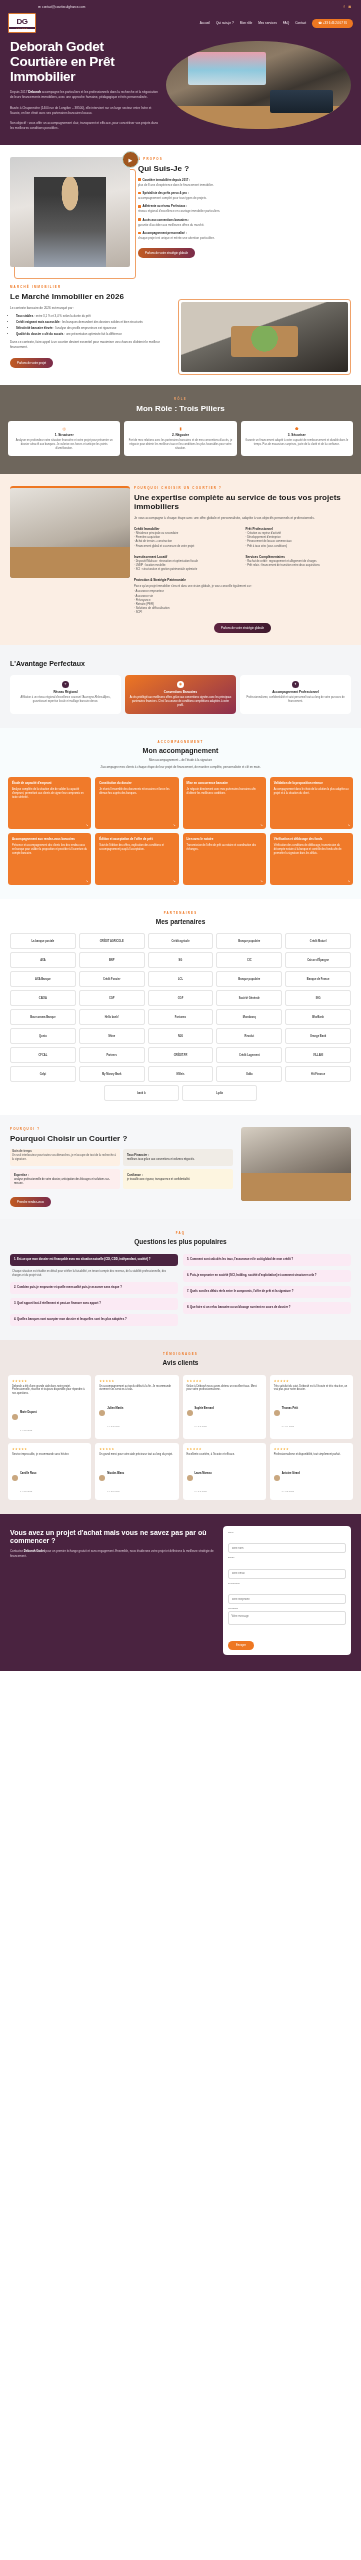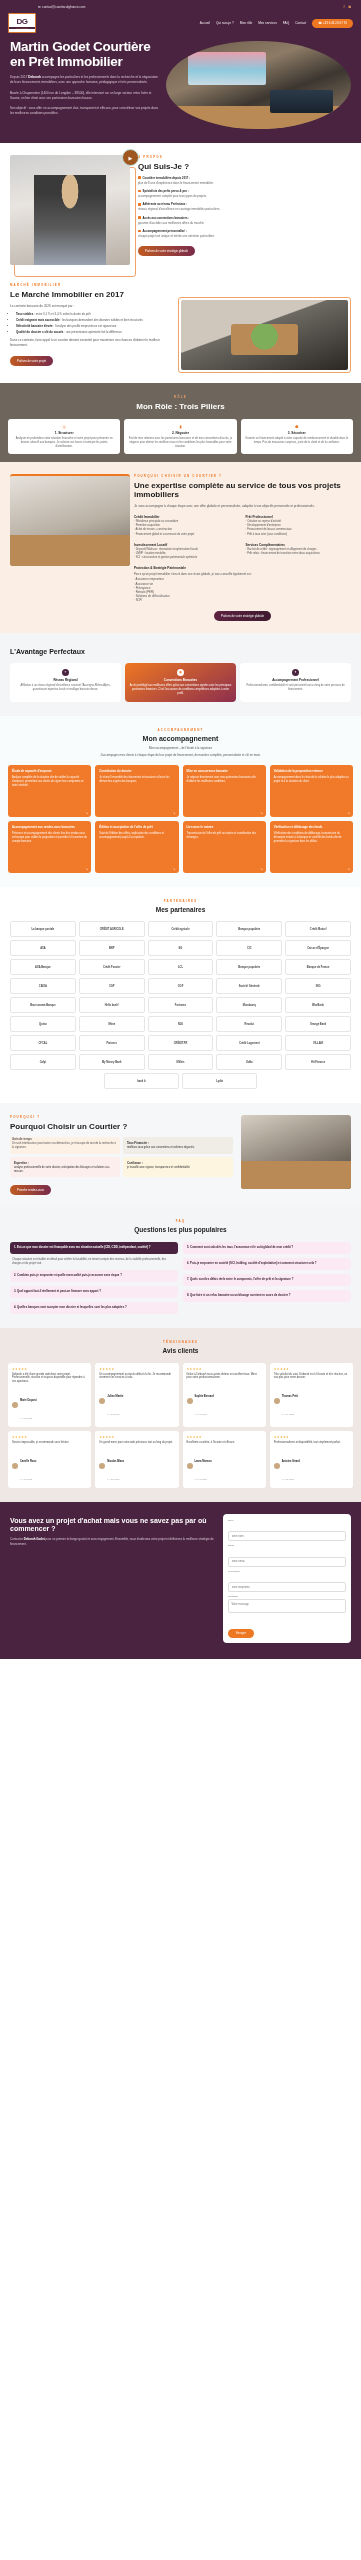--- a/index.html
+++ b/index.html
@@ -61,21 +61,21 @@
   .mlist li{margin-bottom:1.5px}
   .mlist b{color:#1b1b1b}
   .mimg2{flex:1;margin-top:14px;border:1px solid #f0a269;border-radius:3px;padding:2px}
   .mimginner{height:70px;border-radius:2px;background:linear-gradient(160deg,#cfc7bb 0 40%,#6d6a63 41%,#2b2723);position:relative;overflow:hidden}
   .mimginner:after{content:"";position:absolute;left:30%;top:34%;width:40%;height:44%;
       background:radial-gradient(circle at 50% 40%,#7fae5a 0 34%,transparent 35%),#b98a55;border-radius:3px}
 
   
   .role{background:linear-gradient(180deg,rgba(60,52,44,.72),rgba(60,52,44,.72)),
         linear-gradient(120deg,#cfc7bb,#8b8378 50%,#4b4views);
-        background-color:#6e665c;padding:12px 8px 8px;text-align:center;position:relative}
+        background-color:#6e665c;padding:12px 8px 18px;text-align:center;position:relative}
   .role .eyebrow{color:#f0a269}
   .role h2{color:#fff;font-size:8px}
   .pillars{display:flex;gap:4px;margin-top:7px}
   .pil{background:#fff;border-radius:3px;padding:5px 4px;flex:1}
   .pil .ic{font-size:4px;color:#ee7722}
   .pil h3{font-size:3.2px;margin-top:2px;color:#1b1b1b}
   .pil p{font-size:2.7px;color:#666;line-height:1.5;margin-top:2px}
 
   
   .exp{background:#fbeee4;padding:12px 10px;display:flex;gap:4px}
@@ -198,21 +198,21 @@
         <a>Mon rôle</a>
         <a>Mes services</a>
         <a>FAQ</a>
         <a>Contact</a>
         <span class="callbtn">☎ +33 6 46 24 07 91</span>
       </nav>
     </div>
 
     <div class="herobody">
       <div class="heroleft">
-        <h1 class="herotitle">Martin Godet Courtière en Prêt Immobilier</h1>
+        <h1 class="herotitle">Deborah Godet Courtière en Prêt Immobilier</h1>
         <p class="herop">
           <span>Depuis 2017 </span><b>Deborah</b><span> accompagne les particuliers et les professionnels dans la recherche et la négociation de leurs financements immobiliers, avec une approche humaine, pédagogique et très personnalisée.</span>
         </p>
         <p class="herop">Basée à Chaponnière (1400 rue de Longifon – 38500), elle intervient sur un large secteur entre Isère et Savoie, en lien étroit avec ses partenaires bancaires locaux.</p>
         <p class="herop">Son objectif : vous offrir un accompagnement clair, transparent et efficace, pour concrétiser vos projets dans les meilleures conditions possibles .</p>
       </div>
       <div class="heroimg">
           <div class="herodesk"></div>
         </div>
     </div>
@@ -262,21 +262,21 @@
           </div>
         <div class="abd">chaque projet est unique et mérite une attention particulière.</div>
       </div>
       <a class="btn">Parlons de votre stratégie globale</a>
     </div>
   </section>
 
   <section class="market">
     <div class="mleft">
       <div class="eyebrow">MARCHÉ IMMOBILIER</div>
-      <h2>Le Marché Immobilier en 2017</h2>
+      <h2>Le Marché Immobilier en 2026</h2>
       <p class="lead">Le contexte bancaire de 2026 est marqué par :</p>
       <ul class="mlist">
         <li><b>Taux stables</b><span> : entre 3,1 % et 3,4 % selon la durée du prêt</span></li>
         <li><b>Crédit exigeant mais accessible</b><span> : les banques demandent des dossiers solides et bien structurés</span></li>
         <li><b>Sélectivité bancaire élevée</b><span> : l'analyse des profils emprunteurs est rigoureuse</span></li>
         <li><b>Qualité du dossier = clé du succès</b><span> : une présentation optimisée fait la différence</span></li>
       </ul>
       <p class="lead">Dans ce contexte, faire appel à un courtier devient essentiel pour maximiser vos chances d'obtenir le meilleur financement.</p>
       <a class="btn">Parlons de votre projet</a>
     </div>

